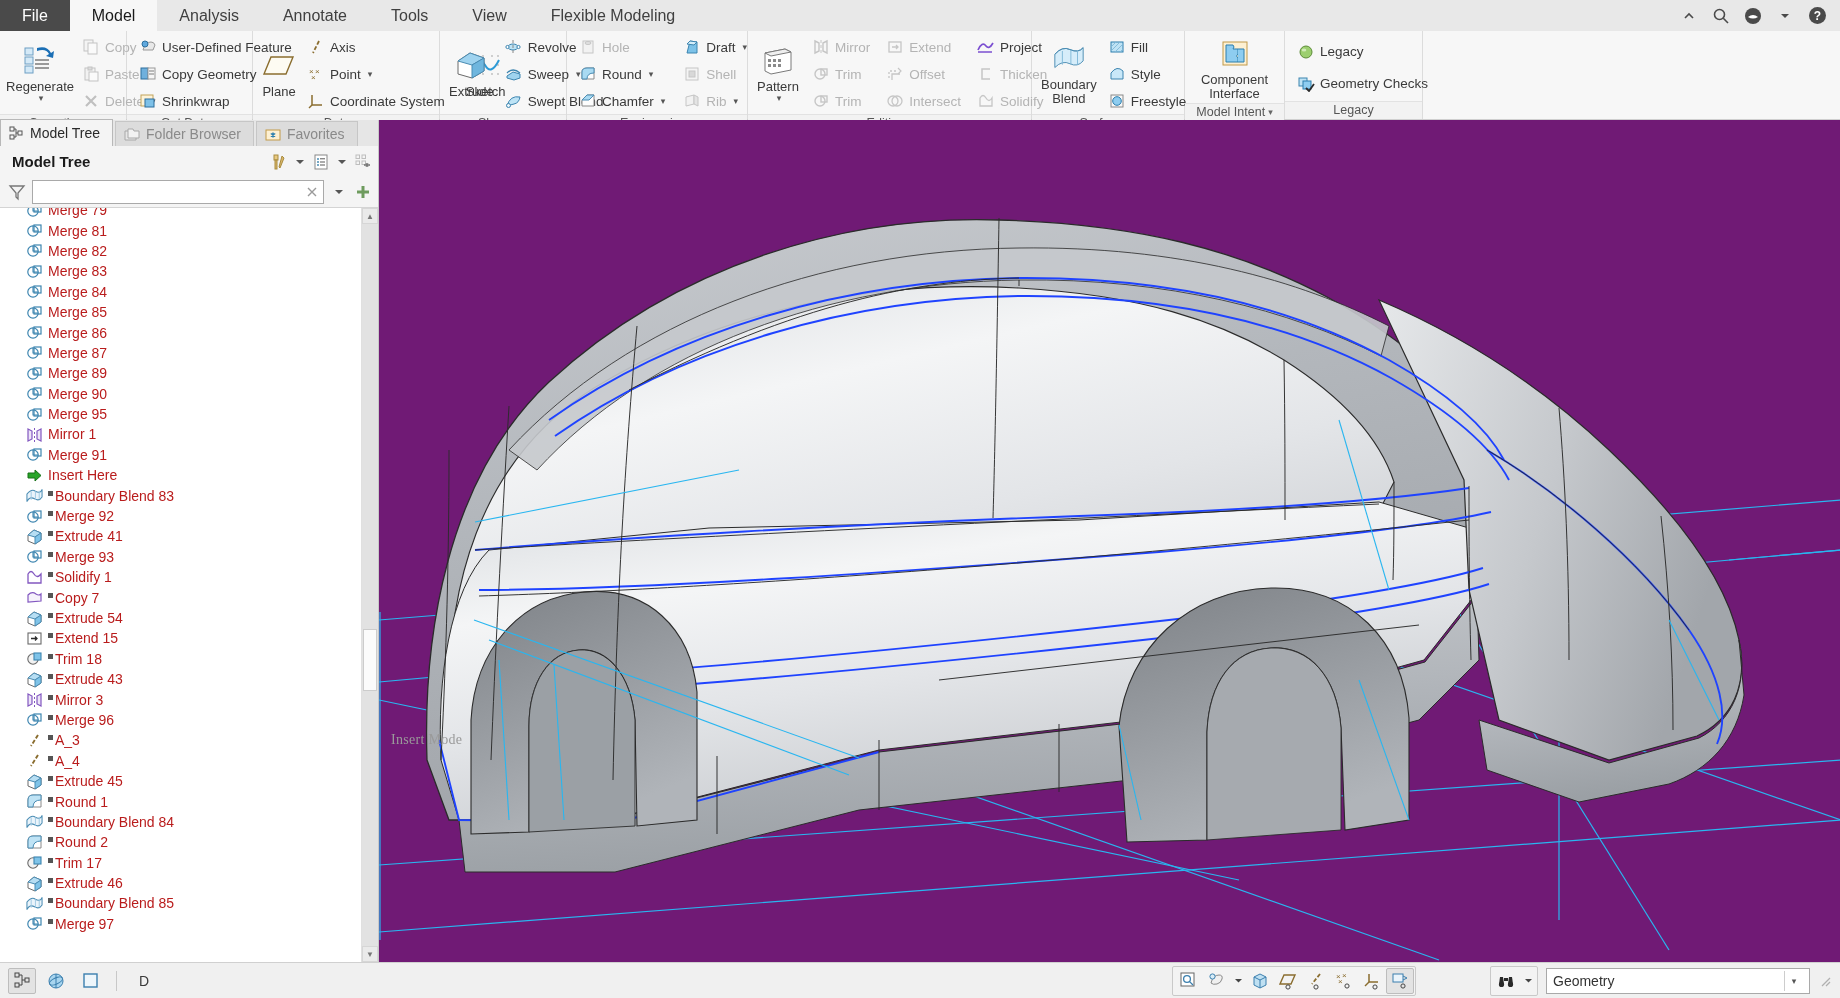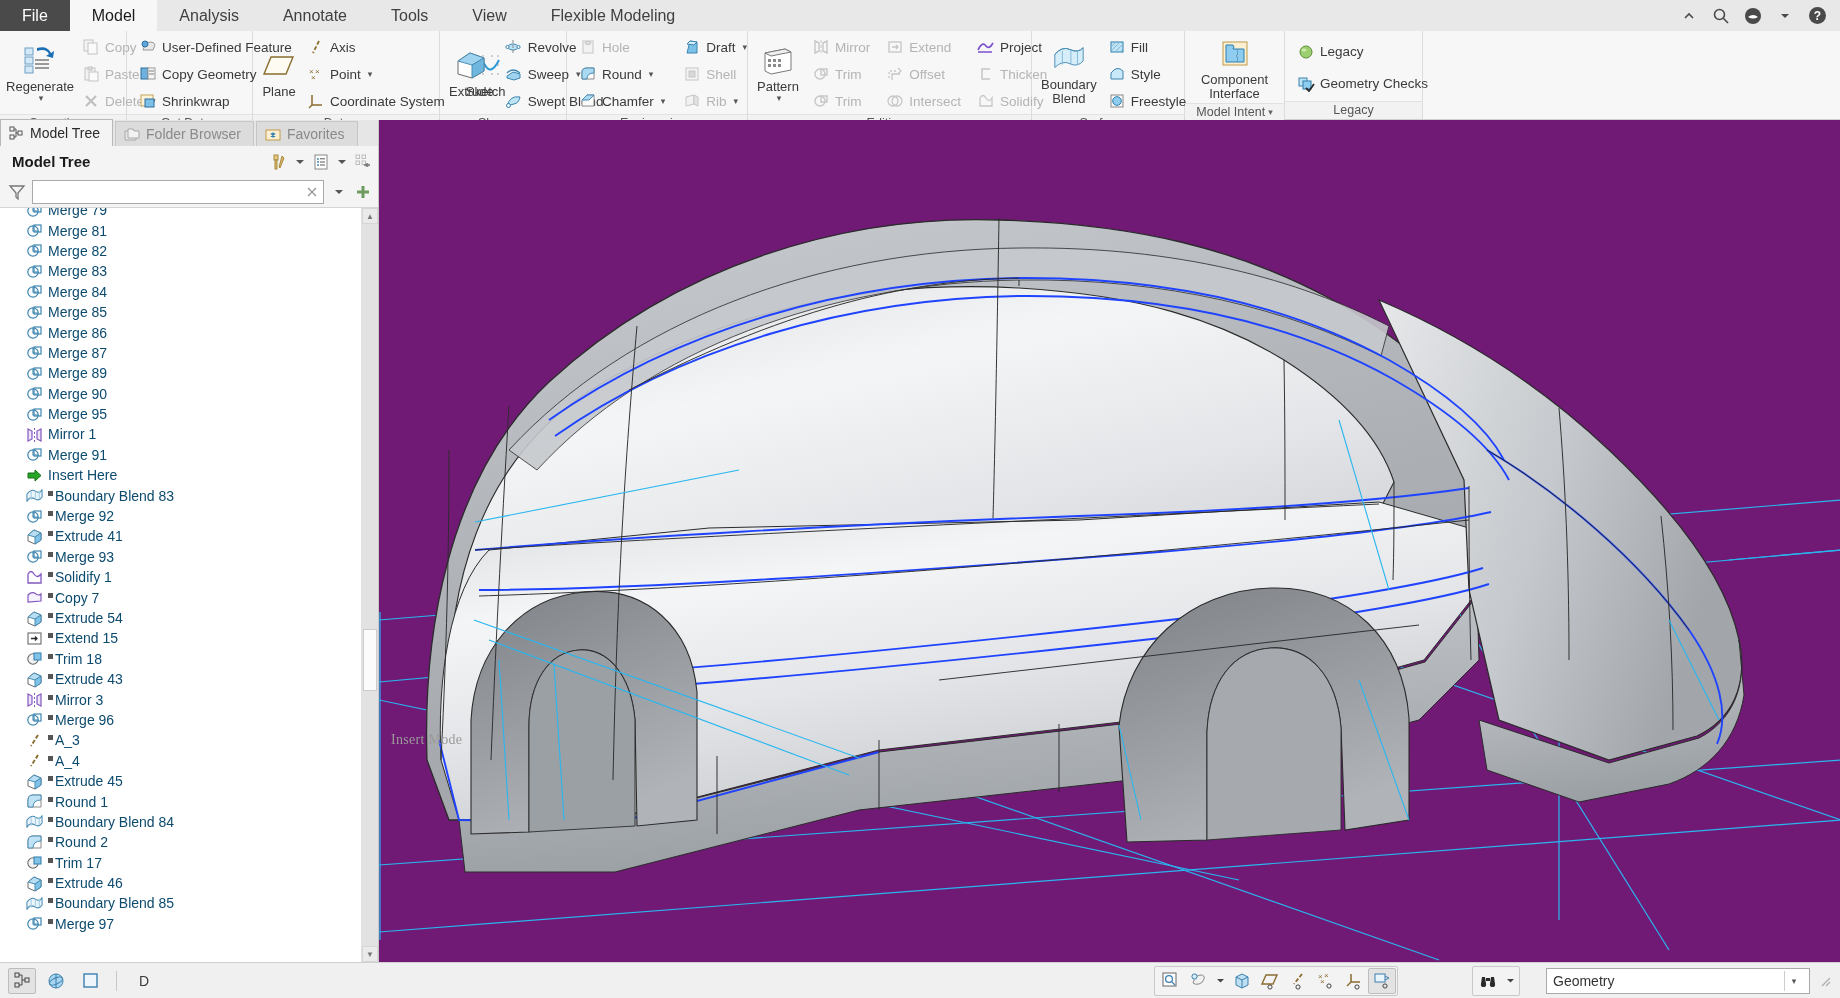--- a/index.html
+++ b/index.html
@@ -45,42 +45,42 @@
   .navtab{display:flex;align-items:center;gap:6px;height:24px;padding:0 12px 0 8px;font-size:14px;color:#8a8a8a;background:#dcdcdc;border:1px solid #c6c6c6;border-bottom:none;margin-right:2px;}
   .navtab.active{background:#f4f4f4;color:#2a2a2a;border-color:#b8b8b8;height:26px;}
   .navhdr{display:flex;align-items:center;height:31px;padding:0 6px 0 12px;background:#f4f4f4;}
   .navhdr .title{font-weight:bold;font-size:15px;color:#1a1a1a;}
   .navhdr .tools{margin-left:auto;display:flex;align-items:center;gap:3px;}
   .navfilter{display:flex;align-items:center;height:30px;padding:0 6px 0 8px;gap:6px;background:#f4f4f4;}
   .filterbox{flex:1;height:22px;background:#ffffff;border:1px solid #a9a9a9;display:flex;align-items:center;padding:0 4px;}
   .filterbox input{border:none;outline:none;flex:1;font-family:inherit;font-size:14px;color:#333;background:transparent;}
   .treewrap{flex:1;background:#ffffff;position:relative;overflow:hidden;border-top:1px solid #d4d4d4;}
   .treelist{position:absolute;top:-8px;left:0;right:16px;bottom:0;padding:0;}
-  .trow{display:flex;align-items:center;height:20.4px;padding-left:26px;font-size:14px;color:#0c4a6e;white-space:nowrap;cursor:default;}
+  .trow{display:flex;align-items:center;height:20.4px;padding-left:26px;font-size:14px;color:#b91c1c;white-space:nowrap;cursor:default;}
   .trow .ticon{width:17px;height:17px;margin-right:5px;flex:0 0 17px;display:inline-flex;align-items:center;justify-content:center;}
   .trow .dot{width:5px;height:5px;background:#555;display:inline-block;margin-right:2px;margin-bottom:5px;flex:0 0 5px;}
   .vscroll{position:absolute;top:0;right:0;width:16px;bottom:0;background:#f6f6f6;border-left:1px solid #e0e0e0;}
   .vscroll .arrow{height:16px;width:16px;background:#eaeaea;border:1px solid #d6d6d6;box-sizing:border-box;display:flex;align-items:center;justify-content:center;font-size:8px;color:#777;}
   .vscroll .arrow.bot{position:absolute;bottom:0;}
   .vscroll .track{position:absolute;top:16px;bottom:16px;left:0;right:0;background:#e2e2e2;}
   .vscroll .thumb{position:absolute;left:1px;right:1px;background:#fbfbfb;border:1px solid #ccc;}
 
   
   .viewport{flex:1;position:relative;background:#701a75;overflow:hidden;font-family:Liberation Serif, serif;}
   .insertmode{position:absolute;left:12px;top:612px;font-size:14px;color:#9a9a9a;letter-spacing:.3px;}
 
   
   .statusbar{height:35px;background:#f0f0f0;border-top:1px solid #d0d0d0;display:flex;align-items:center;padding:0 8px;gap:6px;flex:0 0 auto;}
   .sb-btn{width:26px;height:24px;display:flex;align-items:center;justify-content:center;border:1px solid transparent;border-radius:2px;}
   .sb-btn.pressed{background:#e3e3e3;border-color:#bdbdbd;}
   .sb-sep{width:1px;height:20px;background:#c8c8c8;margin:0 6px;}
   .sb-text{font-size:14px;color:#3a3a3a;margin-left:10px;}
   .sb-right{margin-left:auto;display:flex;align-items:center;gap:2px;}
   .sb-group{display:flex;align-items:center;border:1px solid #c9c9c9;background:#f3f3f3;border-radius:2px;padding:1px;}
-  .selselect{width:250px;height:24px;border:1px solid #a9a9a9;background:#ffffff;display:flex;align-items:center;padding:0 6px;font-size:14px;color:#333;margin-left:24px;}
+  .selselect{width:250px;height:24px;border:1px solid #a9a9a9;background:#ffffff;display:flex;align-items:center;padding:0 6px;font-size:14px;color:#333;margin-left:6px;}
   .selselect .dd{margin-left:auto;width:18px;height:20px;border-left:1px solid #cdcdcd;display:flex;align-items:center;justify-content:center;font-size:9px;color:#555;}
   .grip{width:14px;height:14px;margin-left:6px;}
 </style>
 </head>
 <body>
 
 <div class="app">
 
   <div class="menubar">
     <div class="menu-file">

